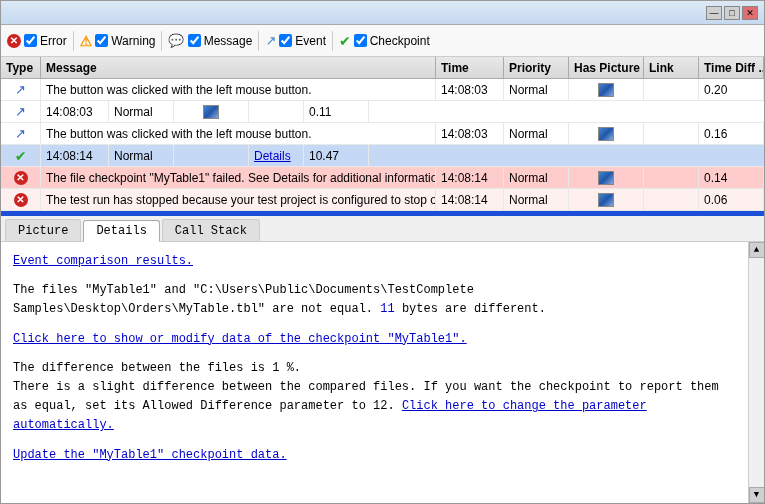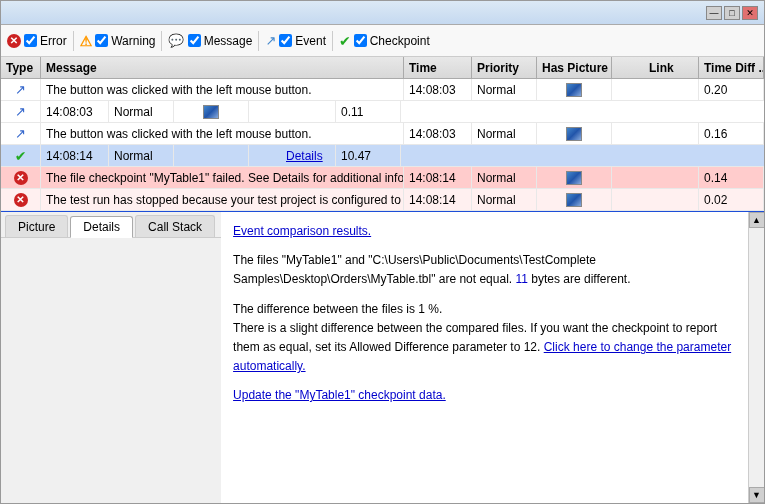--- a/index.html
+++ b/index.html
@@ -105,21 +105,21 @@
       background: transparent;
     }
 
     .search-icon-svg {
       color: #666;
       font-size: 13px;
     }
 
     .table-container {
       background: #fff;
-      border-bottom: 1px solid #1d4ed8;
+      border-bottom: 5px solid #1d4ed8;
       overflow: hidden;
       flex-shrink: 0;
     }
 
     .table-header {
       display: flex;
       background: linear-gradient(to bottom, #e8e8e8, #d8d8d8);
       border-bottom: 1px solid #aaa;
       font-weight: bold;
       font-size: 12px;
@@ -133,21 +133,21 @@
       align-items: center;
       white-space: nowrap;
       overflow: hidden;
     }
 
     .col-type { width: 40px; }
     .col-message { flex: 1; }
     .col-time { width: 68px; }
     .col-priority { width: 65px; }
     .col-haspicture { width: 75px; }
-    .col-link { width: 55px; margin-left: 32px; }
+    .col-link { width: 55px; }
     .col-timediff { width: 65px; }
 
     .table-body {
       overflow-y: auto;
       height: calc(6 * 22px);
     }
 
     .table-row {
       display: flex;
       border-bottom: 1px solid #e8e8e8;
@@ -175,23 +175,24 @@
     }
 
     .link-text {
       color: #0000cc;
       text-decoration: underline;
       cursor: pointer;
     }
 
     .bottom-section {
       display: flex;
-      flex-direction: row;
+      flex-direction: column;
       flex: 1;
       overflow: hidden;
+      font-family: Liberation Mono, monospace;
     }
 
     .tabs-bar {
       display: flex;
       background: #f0f0f0;
       border-bottom: 1px solid #ccc;
       height: 26px;
       align-items: flex-end;
       padding: 0 4px;
     }
@@ -406,21 +407,21 @@
     <div class="td col-type icon-cell">
             <div style="width:14px;height:14px;background:#cc2222;border-radius:50%;display:flex;align-items:center;justify-content:center;color:#fff;font-size:10px;font-weight:bold;">✕</div>
           </div>
     <div class="td col-message">The test run has stopped because your test project is configured to stop on errors.</div>
     <div class="td col-time">14:08:14</div>
     <div class="td col-priority">Normal</div>
     <div class="td col-haspicture icon-cell">
             <div style="width:16px;height:14px;background:linear-gradient(135deg,#4488cc,#2255aa 50%,#88aadd);border:1px solid #888;"></div>
           </div>
     <div class="td col-link"></div>
-    <div class="td col-timediff">0.02</div>
+    <div class="td col-timediff">0.06</div>
   </div>
       </div>
   </div>
 
   <div class="bottom-section">
 
     <div class="tabs-bar">
       <div class="tab">Picture</div>
       <div class="tab active">Details</div>
       <div class="tab">Call Stack</div>
@@ -432,20 +433,23 @@
         <p>
           <a class="content-link">Event comparison results.</a>
         </p>
 
         <p>
           <span>The files "MyTable1" and "C:\Users\Public\Documents\TestComplete Samples\Desktop\Orders\MyTable.tbl" are not equal.</span>
           <span class="highlight-blue">11</span>
           <span> bytes are different.</span>
         </p>
 
+        <p>
+          <a class="content-link">Click here to show or modify data of the checkpoint "MyTable1".</a>
+        </p>
 
         <p>
           <span>The difference between the files is 1 %.</span><br>
           <span>There is a slight difference between the compared files. If you want the checkpoint to report them as equal, set its Allowed Difference parameter to 12.</span>
           <a class="content-link">Click here to change the parameter automatically.</a>
         </p>
 
         <p>
           <a class="content-link">Update the "MyTable1" checkpoint data.</a>
         </p>

